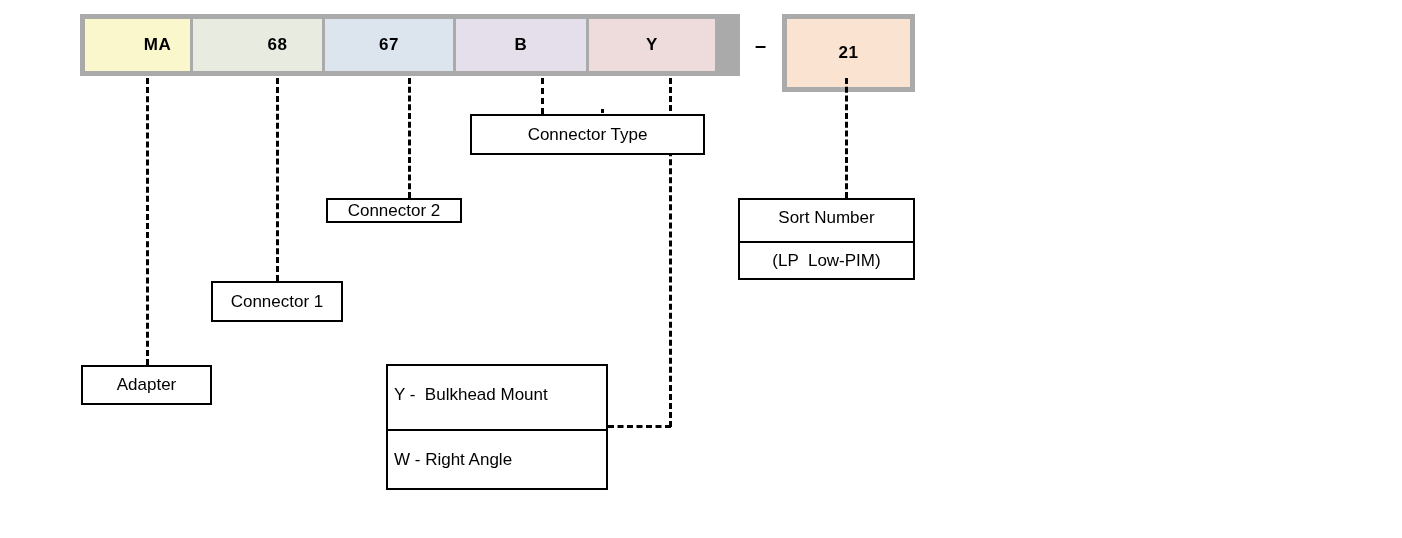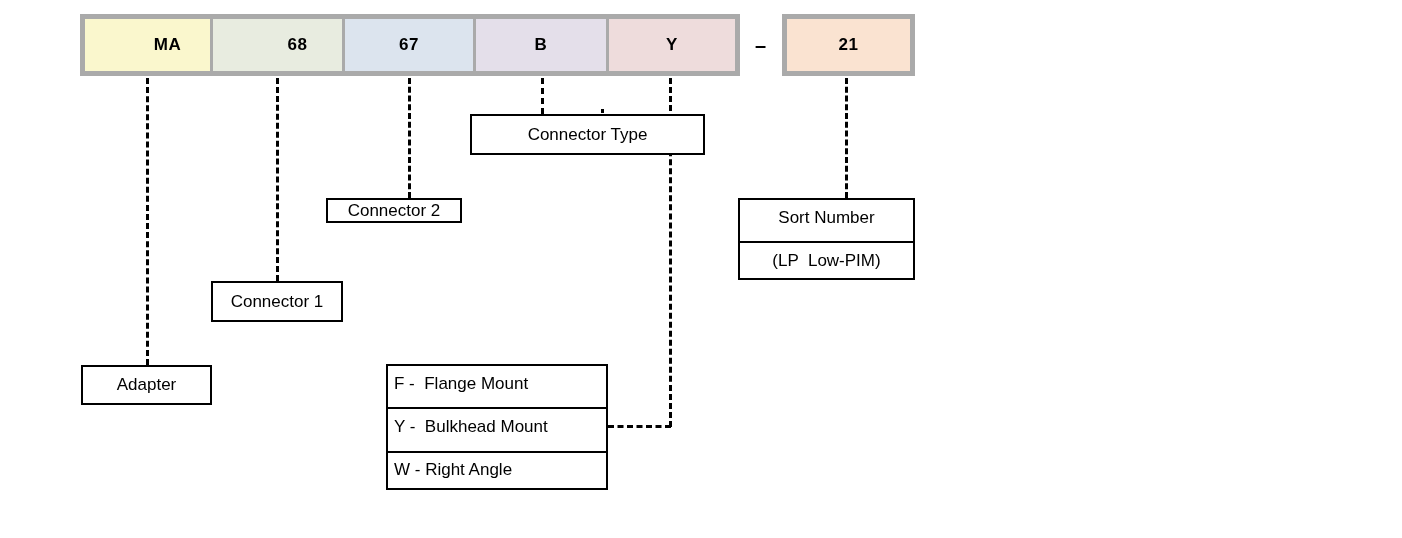--- a/index.html
+++ b/index.html
@@ -83,30 +83,30 @@
     position: absolute;
     background: #000000;
   }
 </style>
 </head>
 <body>
 
 <div id="stage">
 
   <div class="bar-group" style="left:80px; top:14px; width:660px; height:62px;">
-    <div class="bar-cell" style="width:128px; background:#faf7cd;padding-left:40px;">MA</div>
+    <div class="bar-cell" style="width:108px; background:#faf7cd;padding-left:40px;">MA</div>
     <div class="bar-cell" style="width:132px; background:#e8ece0;padding-left:40px;">68</div>
     <div class="bar-cell" style="width:131px; background:#dce4ee;">67</div>
     <div class="bar-cell" style="width:133px; background:#e4dfea;">B</div>
     <div class="bar-cell" style="width:126px; background:#eedcdc;">Y</div>
   </div>
 
   <div class="dash-sep" style="left:755px; top:35px;">–</div>
 
-  <div class="bar-group" style="left:782px; top:14px; width:133px; height:62px;">
+  <div class="bar-group" style="left:782px; top:14px; width:133px; height:78px;">
     <div class="bar-cell" style="width:100%; background:#fae3d1;">21</div>
   </div>
 
   <div class="vline" style="left:146px; top:78px; height:287px;"></div>
 
   <div class="vline" style="left:276px; top:78px; height:203px;"></div>
 
   <div class="vline" style="left:408px; top:78px; height:120px;"></div>
 
   <div class="vline" style="left:541px; top:78px; height:36px;"></div>
@@ -133,18 +133,17 @@
   <div class="callout" style="left:81px; top:365px; width:131px; height:40px;">
     <div class="callout-row align-center">Adapter</div>
   </div>
 
   <div class="callout" style="left:738px; top:198px; width:177px; height:82px;">
     <div class="callout-row align-center">Sort Number</div>
     <div class="callout-row align-center">(LP  Low-PIM)</div>
   </div>
 
   <div class="callout" style="left:386px; top:364px; width:222px; height:126px;">
-    <div class="callout-row align-left">F -  Flange Mount</div>
     <div class="callout-row align-left">Y -  Bulkhead Mount</div>
     <div class="callout-row align-left">W - Right Angle</div>
   </div>
 
 </div>
 
 </body></html>

